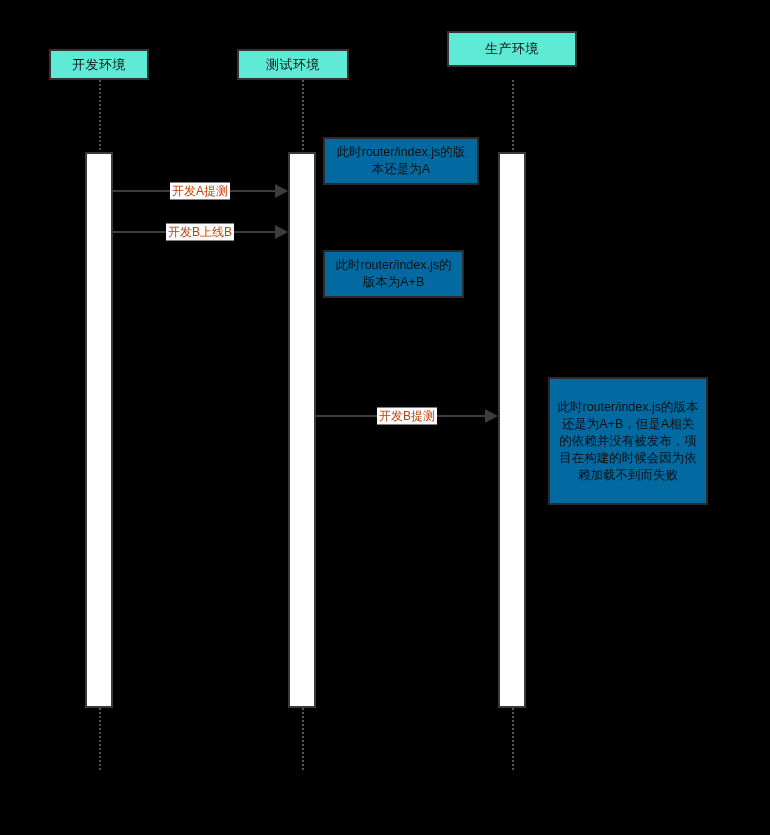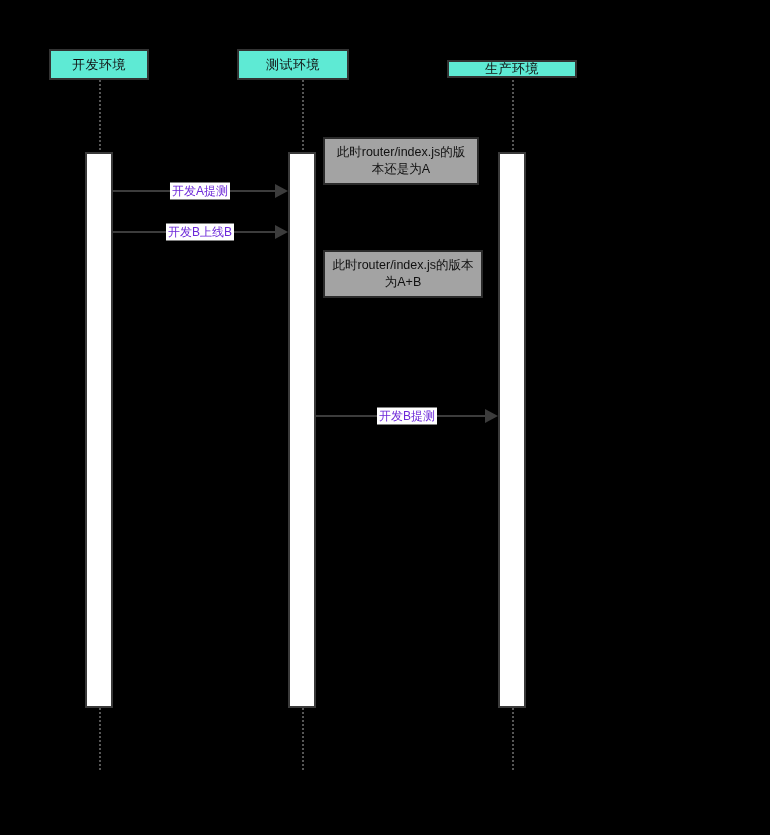--- a/index.html
+++ b/index.html
@@ -65,33 +65,33 @@
     position: absolute;
     width: 0;
     height: 0;
     border-top: 7px solid transparent;
     border-bottom: 7px solid transparent;
     border-left: 13px solid #3c3c3c;
   }
   .msg-label {
     position: absolute;
     background: #ffffff;
-    color: #6d28d9;
+    color: #c2410c;
     font-size: 12px;
     line-height: 15px;
     padding: 1px 2px;
     white-space: nowrap;
     transform: translate(-50%, -50%);
   }
 
   
   .note {
     position: absolute;
     box-sizing: border-box;
-    background: #a3a3a3;
+    background: #0369a1;
     border: 2px solid #2b2b2b;
     color: #101010;
     font-size: 12.5px;
     line-height: 17px;
     text-align: center;
     display: flex;
     align-items: center;
     justify-content: center;
     padding: 4px 6px;
     word-break: break-word;
@@ -107,31 +107,34 @@
     <div class="lifeline" style="left: 512px; top: 80px; height: 690px;"></div>
     <div class="activation" style="left: 85px; top: 152px; width: 28px; height: 556px;"></div>
     <div class="activation" style="left: 288px; top: 152px; width: 28px; height: 556px;"></div>
     <div class="activation" style="left: 498px; top: 152px; width: 28px; height: 556px;"></div>
     <div class="participant" style="left: 49px; top: 49px; width: 100px; height: 31px;">
       <span>开发环境</span>
     </div>
     <div class="participant" style="left: 237px; top: 49px; width: 112px; height: 31px;">
       <span>测试环境</span>
     </div>
-    <div class="participant" style="left: 447px; top: 60px; width: 130px; height: 18px;">
+    <div class="participant" style="left: 447px; top: 31px; width: 130px; height: 36px;">
       <span>生产环境</span>
     </div>
     <div class="msg-line" style="left: 113px; top: 190px; width: 163px;"></div>
     <div class="msg-head" style="left: 275px; top: 184px;"></div>
     <div class="msg-label" style="left: 200px; top: 191px;">开发A提测</div>
     <div class="msg-line" style="left: 113px; top: 231px; width: 163px;"></div>
     <div class="msg-head" style="left: 275px; top: 225px;"></div>
     <div class="msg-label" style="left: 200px; top: 232px;">开发B上线B</div>
     <div class="msg-line" style="left: 316px; top: 415px; width: 170px;"></div>
     <div class="msg-head" style="left: 485px; top: 409px;"></div>
     <div class="msg-label" style="left: 407px; top: 416px;">开发B提测</div>
     <div class="note" style="left: 323px; top: 137px; width: 156px; height: 48px;">
       <span class="note-text">此时router/index.js的版本还是为A</span>
     </div>
-    <div class="note" style="left: 323px; top: 250px; width: 160px; height: 48px;">
+    <div class="note" style="left: 323px; top: 250px; width: 141px; height: 48px;">
       <span class="note-text">此时router/index.js的版本为A+B</span>
+    </div>
+    <div class="note" style="left: 548px; top: 377px; width: 160px; height: 128px;">
+      <span class="note-text">此时router/index.js的版本还是为A+B，但是A相关的依赖并没有被发布，项目在构建的时候会因为依赖加载不到而失败</span>
     </div>
   </div>
 
 </body></html>

